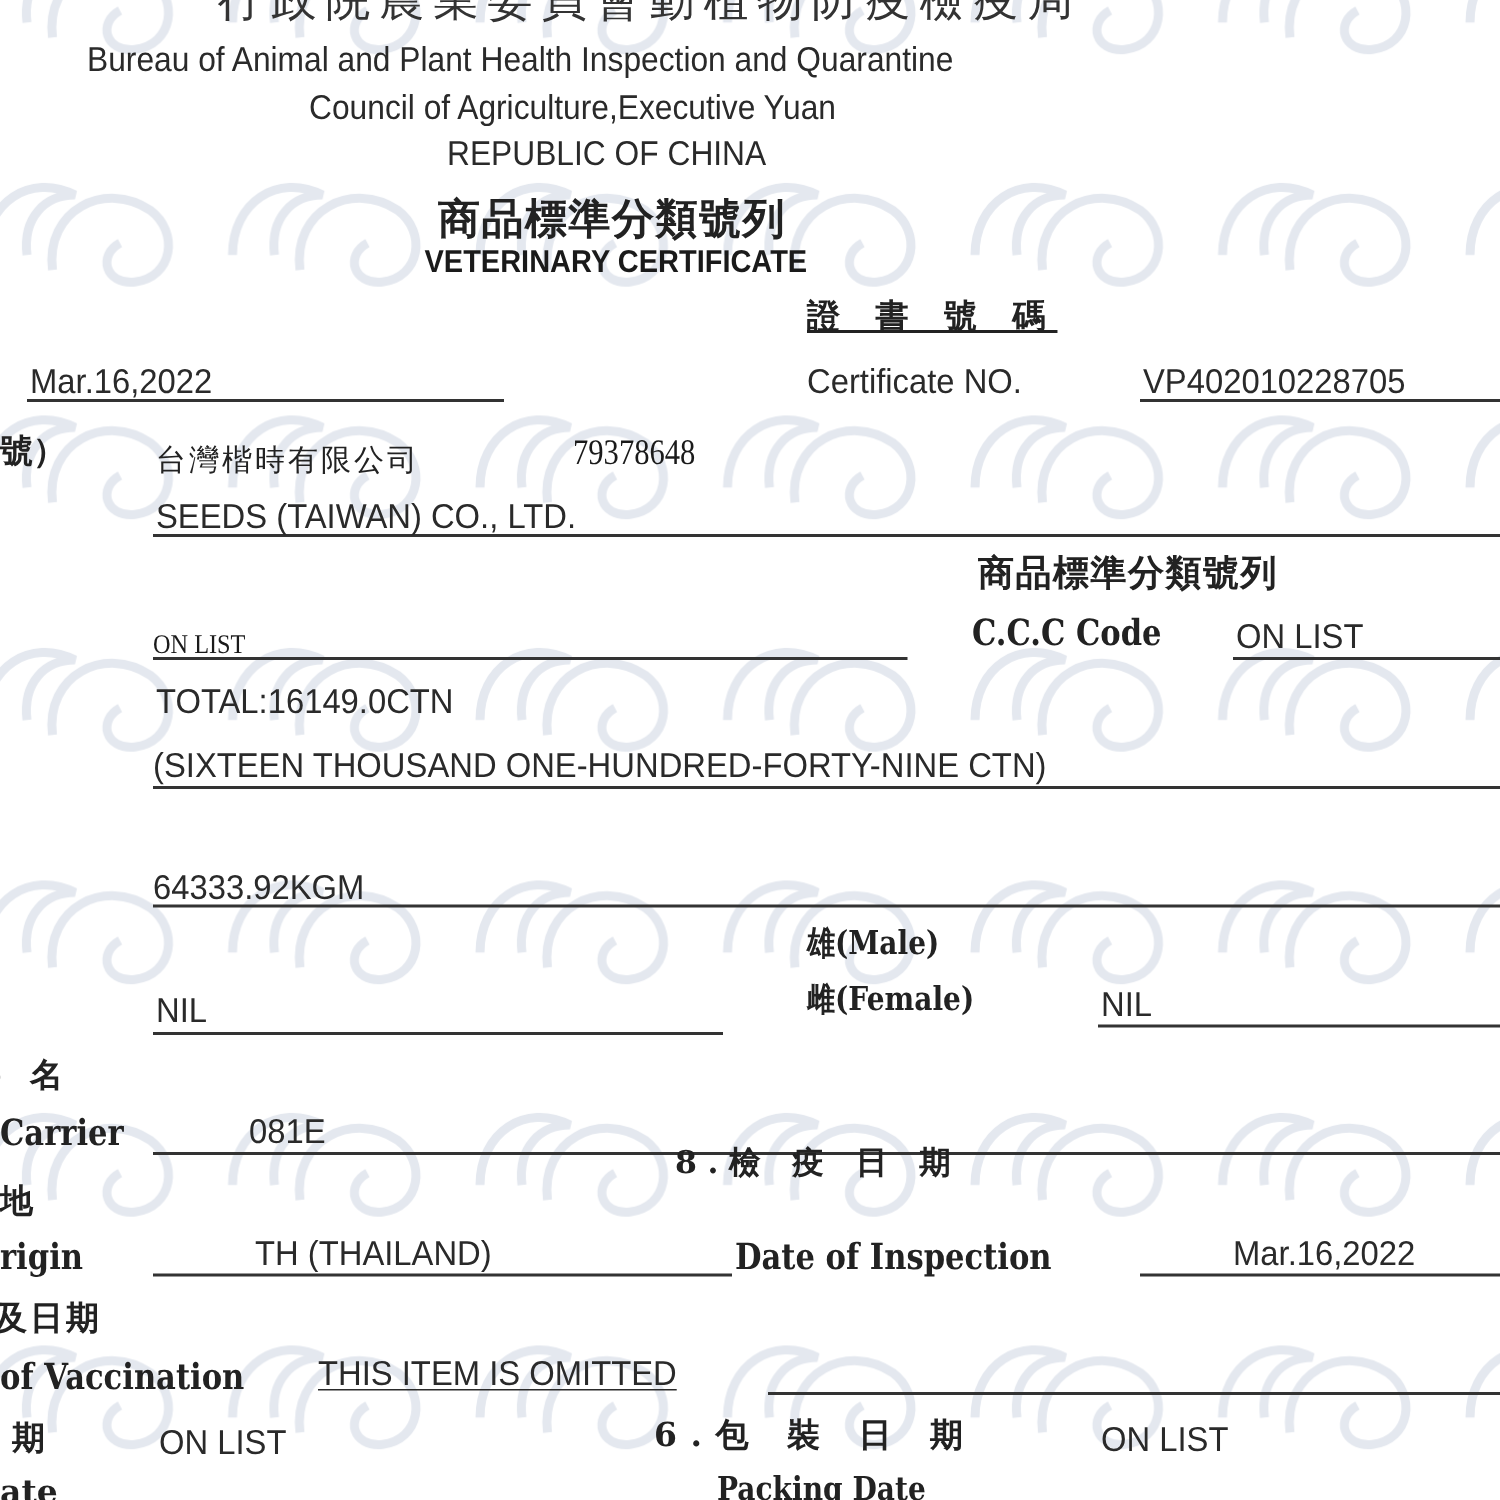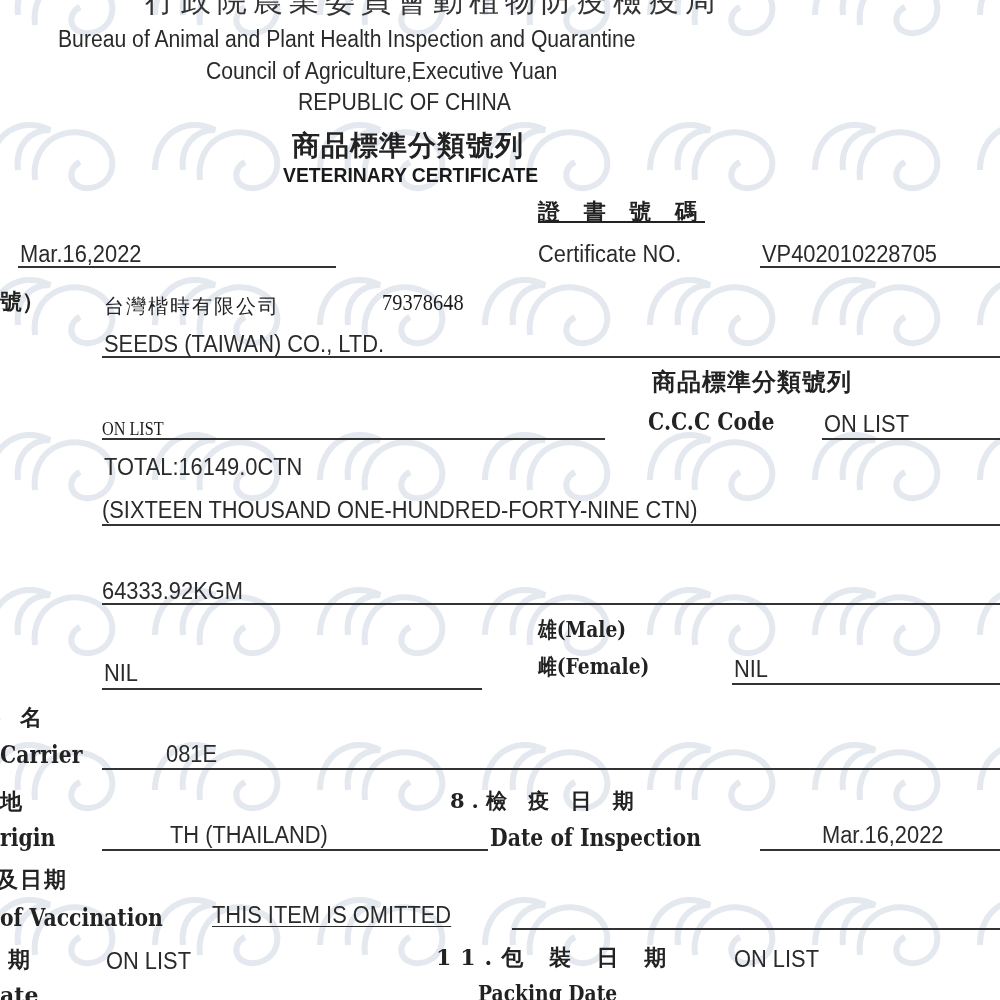--- a/index.html
+++ b/index.html
@@ -72,31 +72,31 @@
 <div class="t serif" style="left:538px;top:655px;font-size:22px;transform:scaleX(0.85);transform-origin:left top;">雌(Female)</div>
 <div class="t val" style="left:734px;top:658px;">NIL</div>
 <div class="line" style="left:732px;top:683px;width:268px;"></div>
 
 <div class="t serif" style="left:-8px;top:706px;font-size:22px;letter-spacing:6px;">）名</div>
 <div class="t serif" style="left:0;top:743px;font-size:24px;transform:scaleX(0.85);transform-origin:left top;">Carrier</div>
 <div class="t val" style="left:166px;top:743px;">081E</div>
 <div class="line" style="left:102px;top:768px;width:898px;"></div>
 
 <div class="t serif" style="left:0;top:790px;font-size:22px;">地</div>
-<div class="t serif" style="left:450px;top:790px;font-size:21px;letter-spacing:7px;">8.檢 疫 日 期</div>
+<div class="t serif" style="left:450px;top:764px;font-size:21px;letter-spacing:7px;">8.檢 疫 日 期</div>
 <div class="t serif" style="left:0;top:826px;font-size:24px;transform:scaleX(0.85);transform-origin:left top;">rigin</div>
 <div class="t val" style="left:170px;top:824px;">TH (THAILAND)</div>
 <div class="line" style="left:102px;top:849px;width:386px;"></div>
 <div class="t serif" style="left:490px;top:826px;font-size:24px;transform:scaleX(0.85);transform-origin:left top;">Date of Inspection</div>
 <div class="t val" style="left:822px;top:824px;">Mar.16,2022</div>
 <div class="line" style="left:760px;top:849px;width:240px;"></div>
 
 <div class="t serif" style="left:-4px;top:868px;font-size:22px;letter-spacing:2px;">及日期</div>
 <div class="t serif" style="left:0;top:906px;font-size:24px;transform:scaleX(0.85);transform-origin:left top;">of Vaccination</div>
 <div class="t val u" style="left:212px;top:904px;">THIS ITEM IS OMITTED</div>
 <div class="line" style="left:512px;top:928px;width:488px;"></div>
 
 <div class="t serif" style="left:8px;top:948px;font-size:22px;">期</div>
 <div class="t val" style="left:106px;top:950px;">ON LIST</div>
-<div class="t serif" style="left:436px;top:946px;font-size:22px;letter-spacing:9px;">11.包 裝 日 期</div>
+<div class="t serif" style="left:436px;top:946px;font-size:22px;letter-spacing:9px;">6.包 裝 日 期</div>
 <div class="t val" style="left:734px;top:948px;">ON LIST</div>
 <div class="t serif" style="left:0;top:984px;font-size:22px;">ate</div>
 <div class="t serif" style="left:478px;top:982px;font-size:22px;transform:scaleX(0.85);transform-origin:left top;">Packing Date</div>
 
 </body></html>

